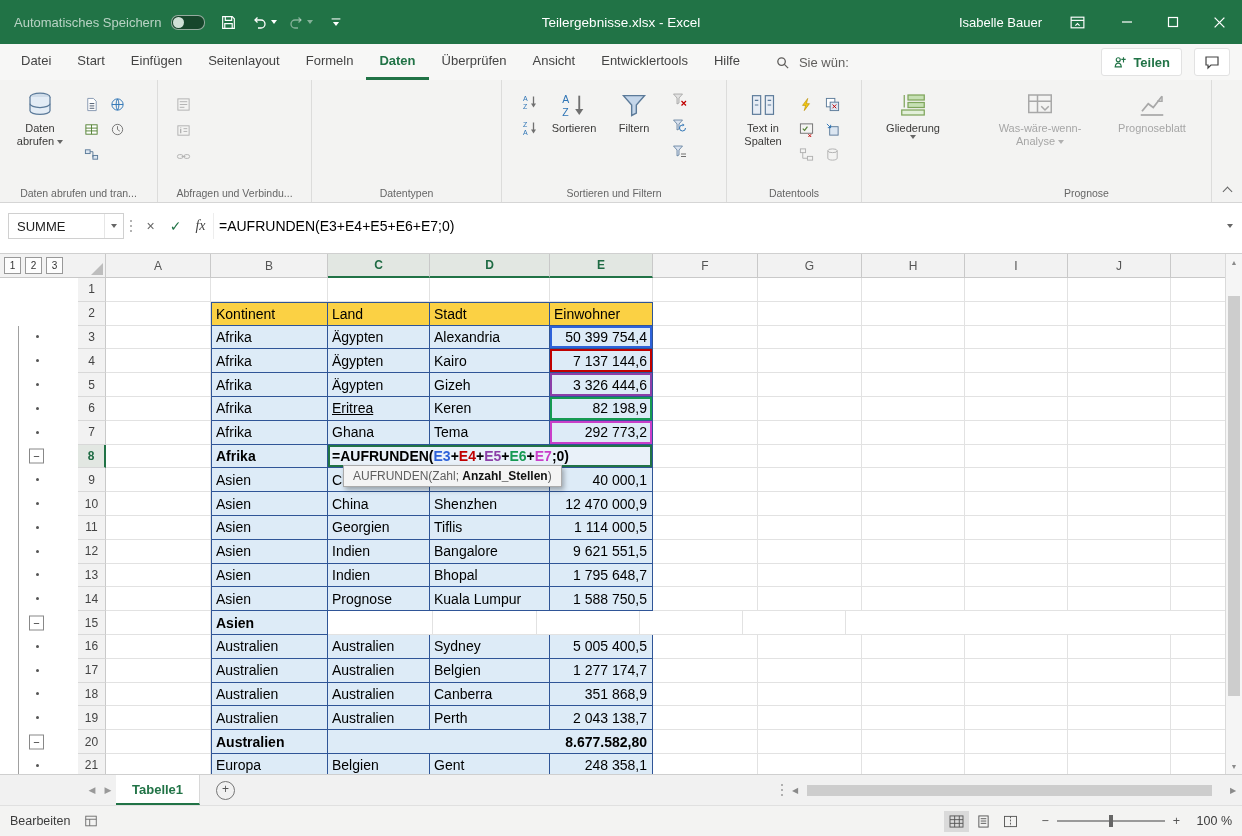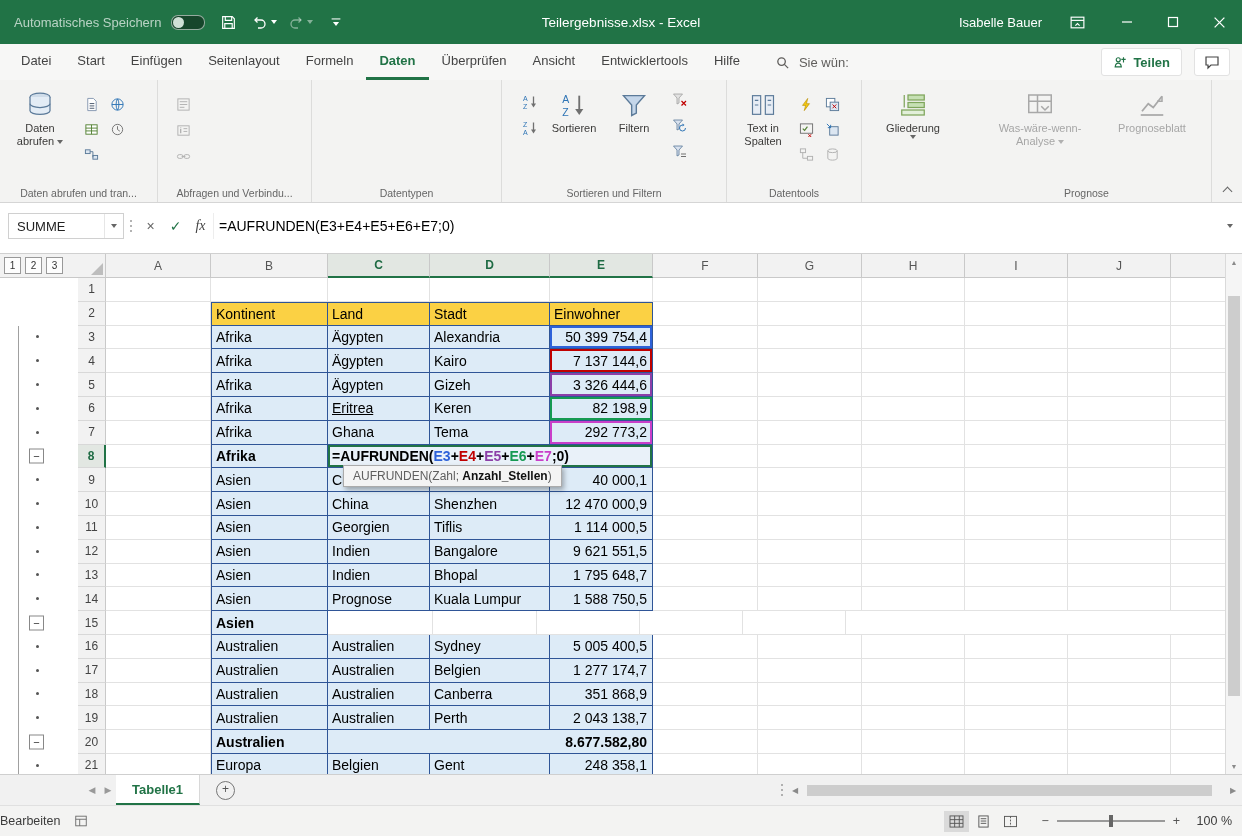--- a/index.html
+++ b/index.html
@@ -100,21 +100,21 @@
   .sheettab{height:100%;background:#fff;display:flex;align-items:center;padding:0 16px;font-size:13px;font-weight:bold;color:#217346;border-bottom:2px solid #217346;box-sizing:border-box;border-right:1px solid #d8d8d8;}
   .addsheet{width:17px;height:17px;border-radius:50%;border:1px solid #767676;color:#555;font-size:12px;line-height:15px;text-align:center;margin-left:16px;}
   .hscroll{margin-left:auto;display:flex;align-items:center;height:100%;}
   .hs-arrow{width:18px;text-align:center;font-size:8px;color:#8a8a8a;}
   .htrack{width:420px;height:100%;background:#f1f1f1;display:flex;align-items:center;}
   .hthumb{width:405px;height:11px;background:#cdcdcd;margin-left:3px;}
   .sb-handle{width:8px;display:flex;align-items:center;justify-content:center;}
 
   
   .statusbar{height:30px;background:#f3f3f2;border-top:1px solid #e0e0e0;display:flex;align-items:center;font-size:12.5px;color:#3b3b3b;flex:0 0 auto;}
-  .sb-mode{text-align:center;}
+  .sb-mode{margin-left:10px;text-align:center;}
   .sb-macro{margin-left:14px;display:flex;align-items:center;}
   .sb-right{margin-left:auto;display:flex;align-items:center;gap:2px;padding-right:10px;}
   .sb-ico{width:25px;height:21px;display:flex;align-items:center;justify-content:center;}
   .sb-ico.sel{background:#dadada;}
   .zoomctl{display:flex;align-items:center;gap:8px;margin-left:16px;color:#555;}
   .zoomtrack{width:108px;height:2px;background:#9a9a9a;position:relative;}
   .zoomthumb{position:absolute;left:52px;top:-5px;width:4px;height:12px;background:#666;}
   .zoomlabel{width:44px;text-align:right;margin-left:6px;color:#3b3b3b;}
 </style>
 </head>

